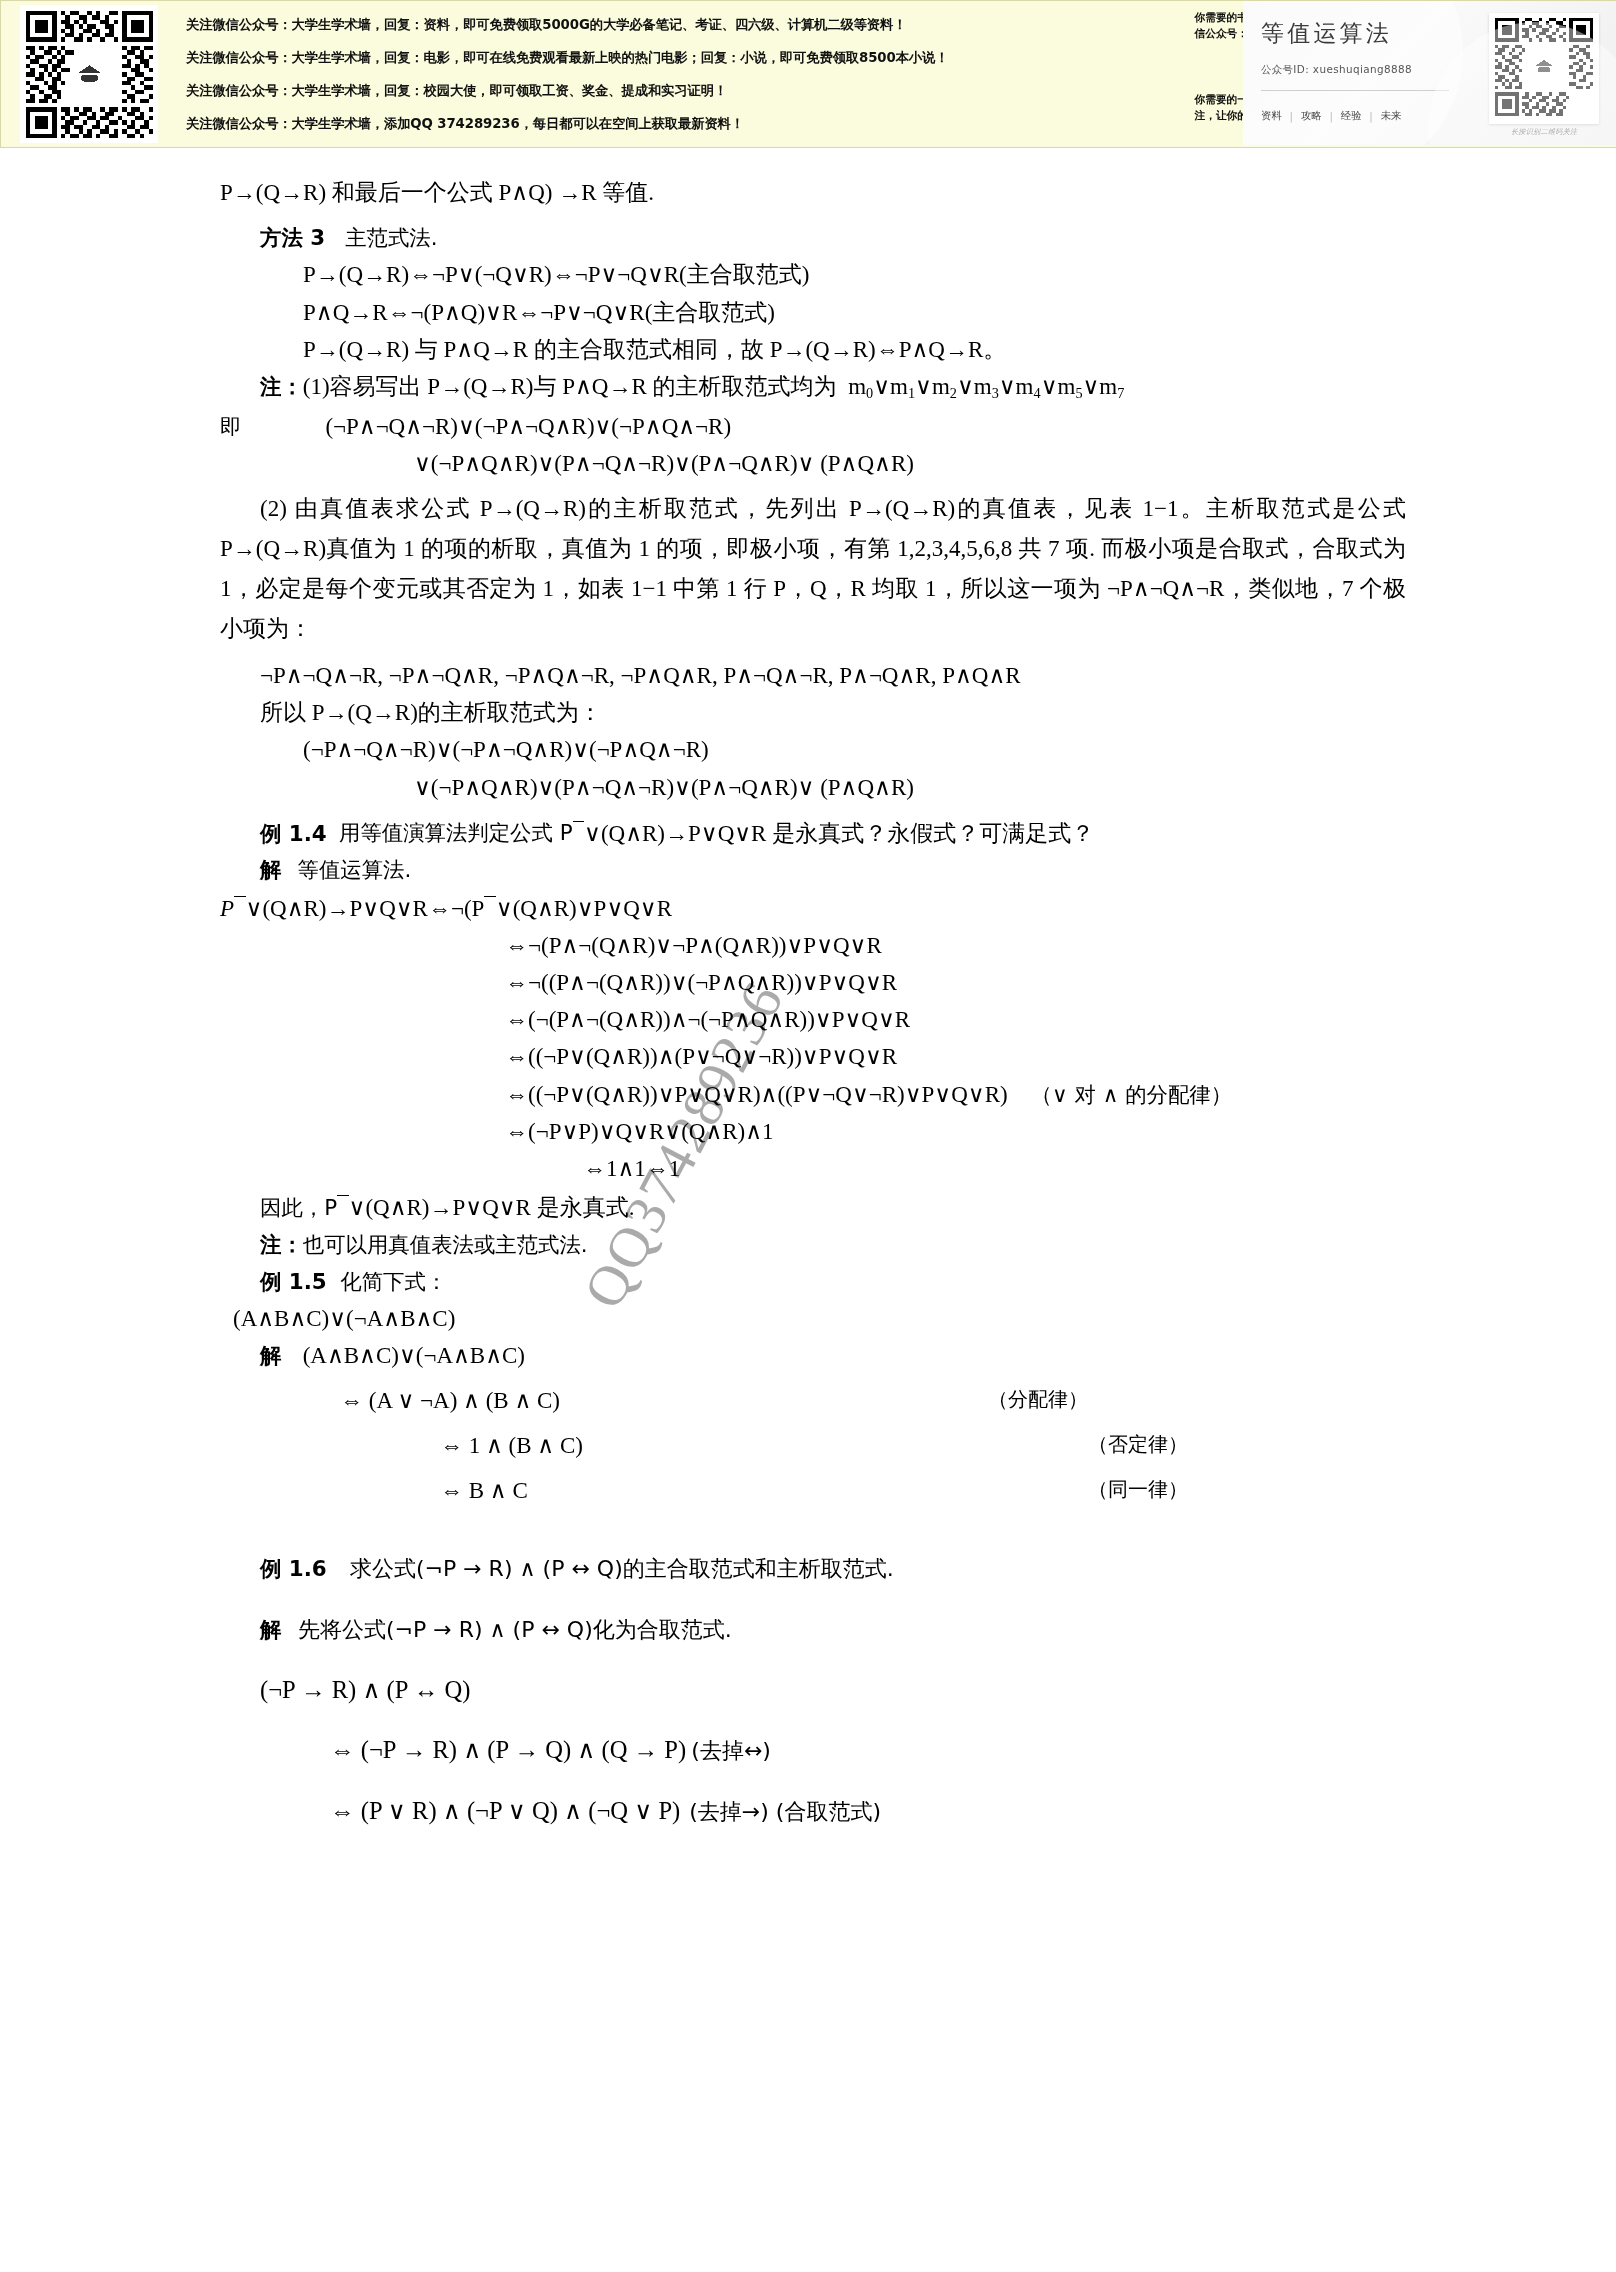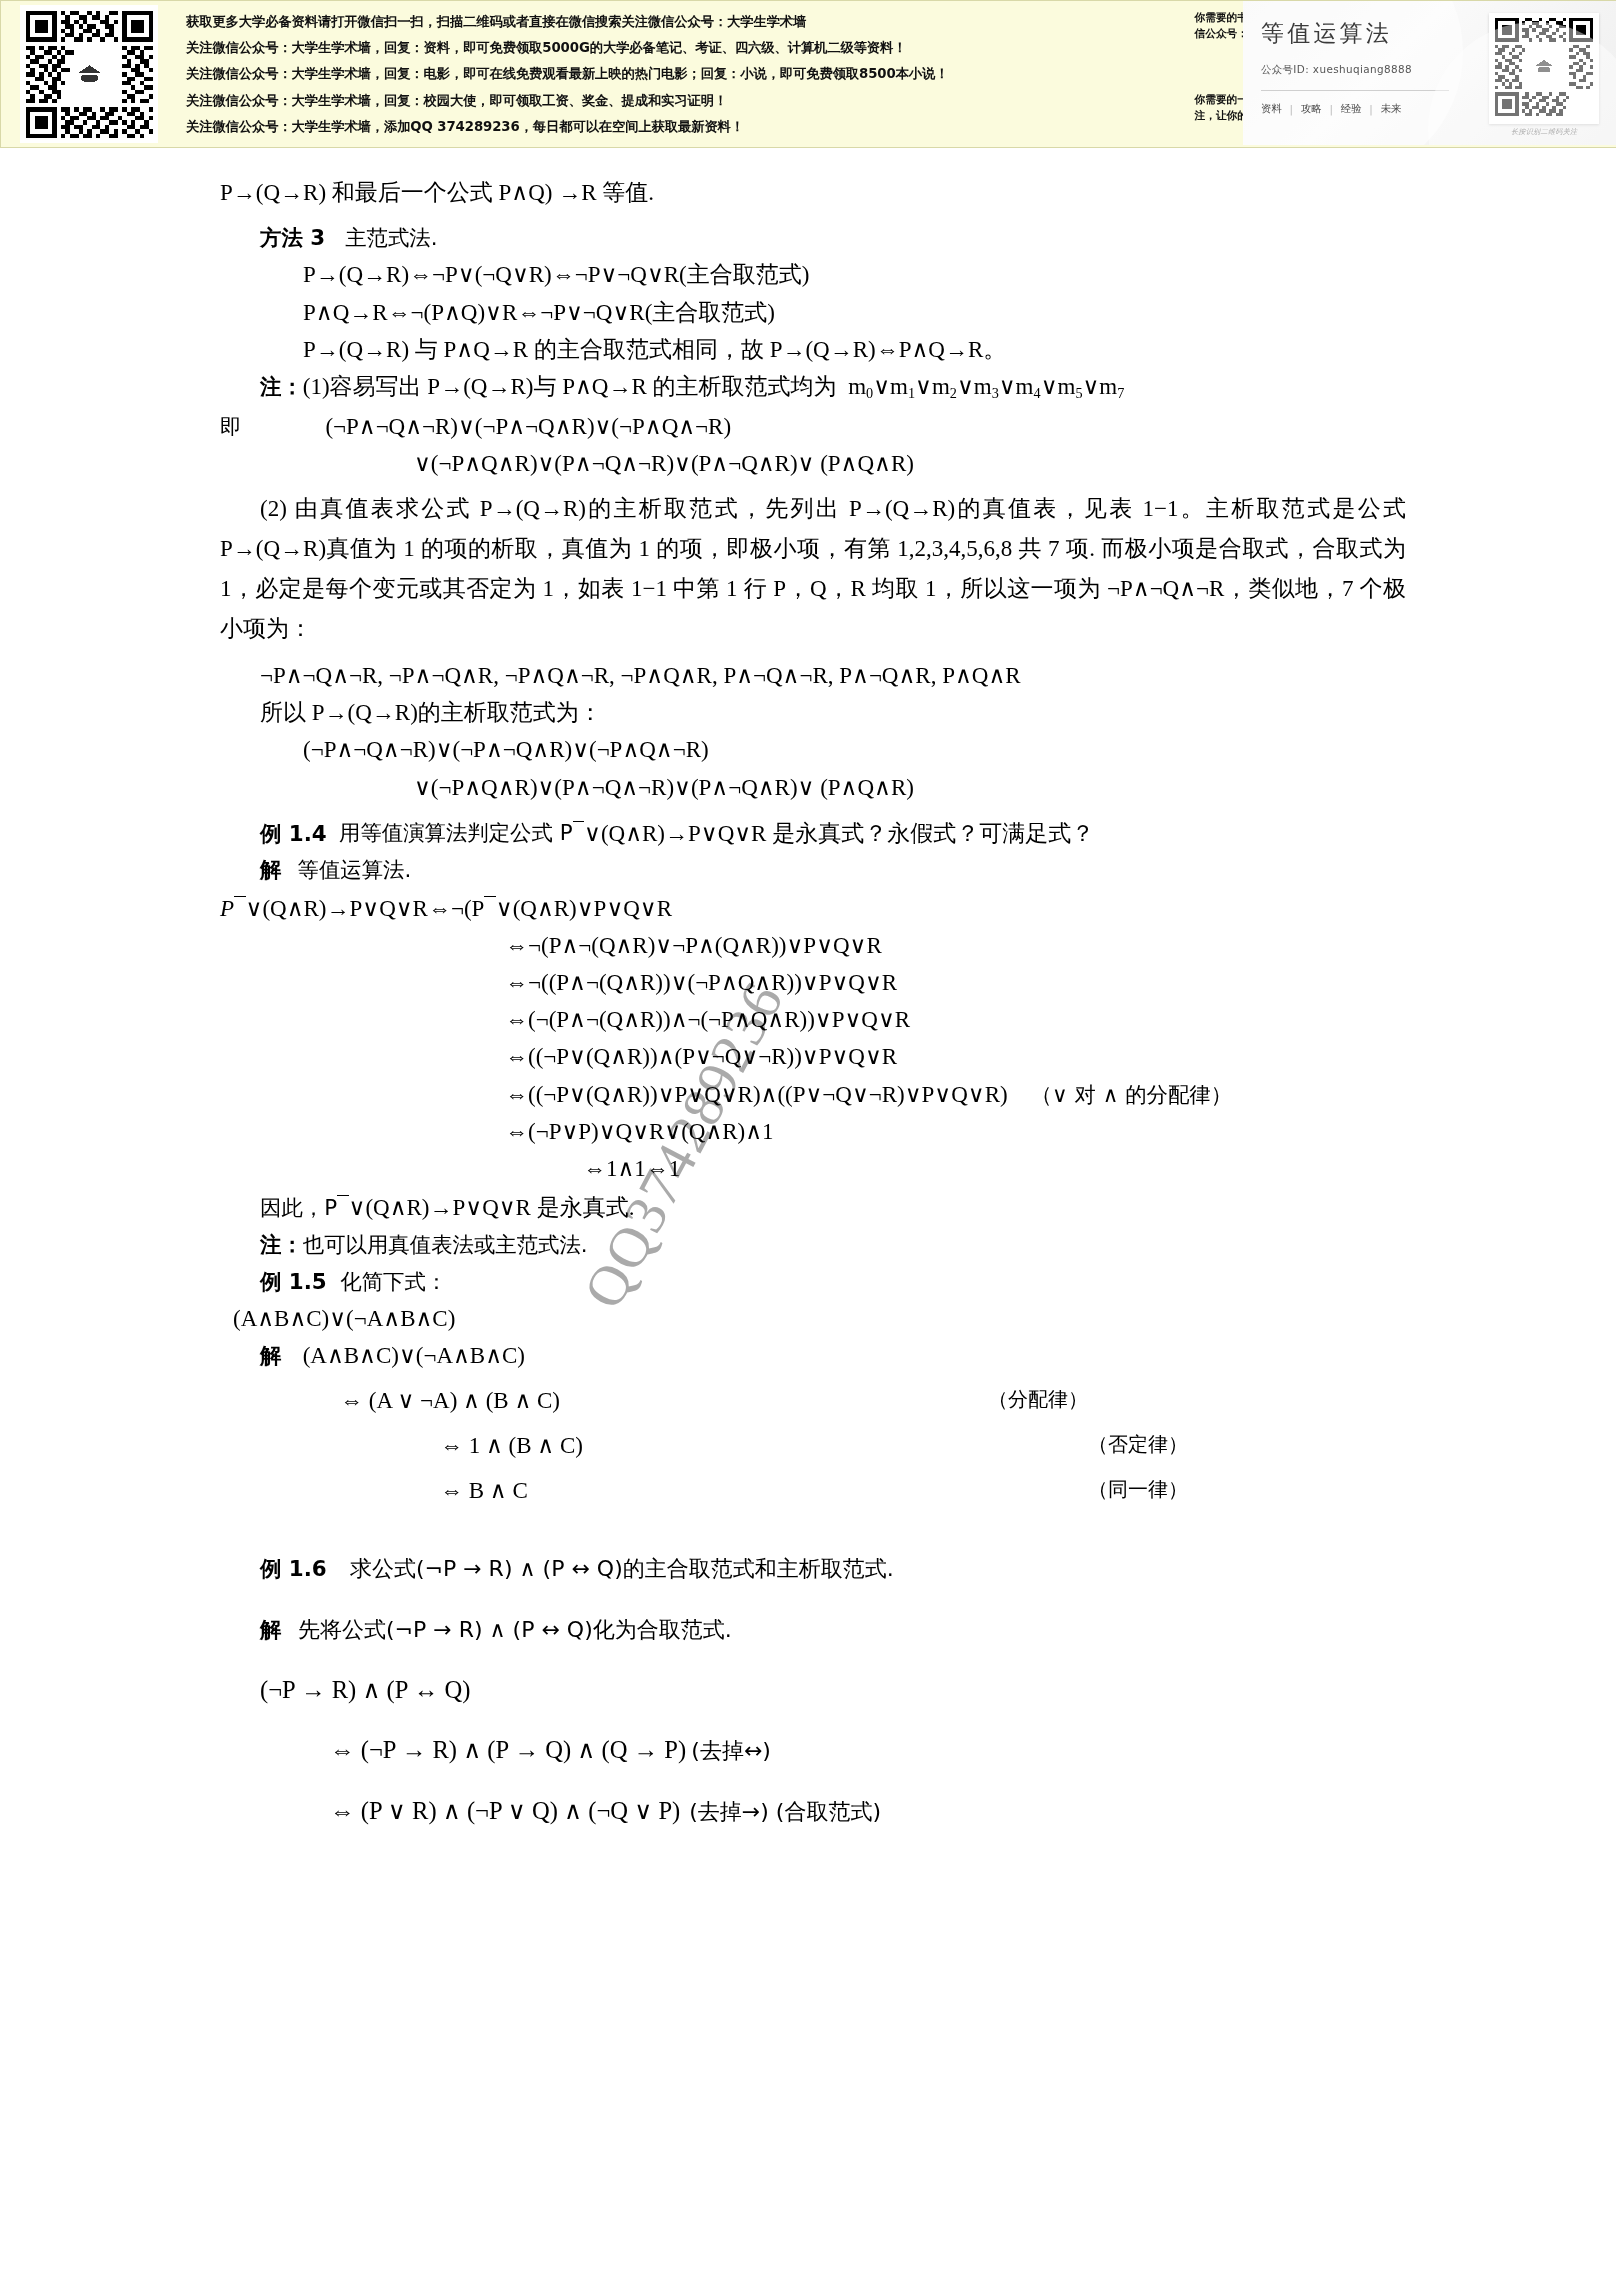--- a/index.html
+++ b/index.html
@@ -61,21 +61,21 @@
     font-family:"DejaVu Sans",sans-serif;font-size:23px;color:#3a3a3a;
     letter-spacing:3.2px;font-weight:400;
   }
   .pc-id{
     font-family:"DejaVu Sans",sans-serif;font-size:10.4px;color:#555;
     margin-top:14.3px;letter-spacing:0.4px;
   }
   .pc-rule{width:188px;height:0.6px;background:#cfcfcf;margin:13px 0 0 0;}
   .pc-nav{
     font-family:"DejaVu Sans",sans-serif;font-size:10.4px;color:#4a4a4a;
-    margin-top:11px;display:flex;gap:7.8px;align-items:center;
+    margin-top:18px;display:flex;gap:7.8px;align-items:center;
   }
   .pc-nav .sep{color:#bbb;}
   .pc-qr-wrap{position:absolute;right:17px;top:11.7px;text-align:center;}
   .pc-qr-box{background:#fff;padding:5.8px;box-shadow:0 0.6px 2.6px rgba(0,0,0,.18);}
   .pc-qr-cap{
     font-family:"DejaVu Sans",sans-serif;font-size:7.1px;color:#666;
     margin-top:3.2px;letter-spacing:0.3px;font-style:italic;
   }
 
   
@@ -310,21 +310,20 @@
         <g>
           <rect x="11" y="11" width="7" height="7" rx="2" fill="#fff"></rect>
           <path d="M14.5 12.4 L17.2 14.2 L11.8 14.2 Z" fill="#333"></path>
           <rect x="12.6" y="14.6" width="3.8" height="1.5" rx="0.7" fill="#333"></rect>
         </g>
       </svg>
     </div>
   </div>
 
   <div class="banner-text">
-    <div class="banner-line">获取更多大学必备资料请打开微信扫一扫，扫描二维码或者直接在微信搜索关注微信公众号：大学生学术墙</div>
     <div class="banner-line">关注微信公众号：大学生学术墙，回复：资料，即可免费领取5000G的大学必备笔记、考证、四六级、计算机二级等资料！</div>
     <div class="banner-line">关注微信公众号：大学生学术墙，回复：电影，即可在线免费观看最新上映的热门电影；回复：小说，即可免费领取8500本小说！</div>
     <div class="banner-line">关注微信公众号：大学生学术墙，回复：校园大使，即可领取工资、奖金、提成和实习证明！</div>
     <div class="banner-line">关注微信公众号：大学生学术墙，添加QQ 374289236，每日都可以在空间上获取最新资料！</div>
   </div>
 
   <div class="banner-right-col">
     <div class="brc-top">你需要的书籍、课件、视频、PPT、简历模板都可以在微信公众号：大学生学术墙，回复相应的关键词免费领取！</div>
     <div class="brc-bot">你需要的一切，微信公众号：大学生学术墙，都有！现在关注，让你的大学生活不再迷茫！</div>
 

